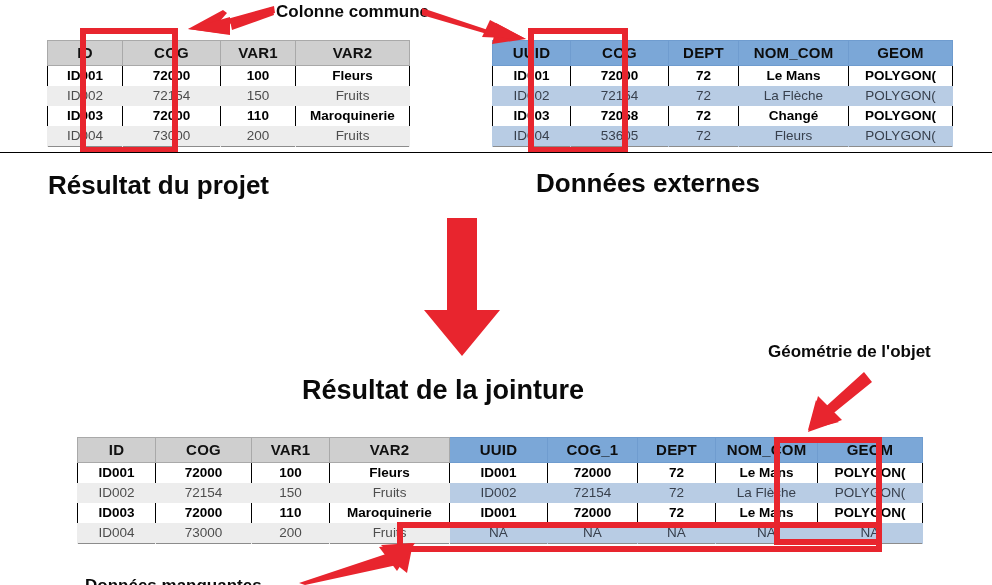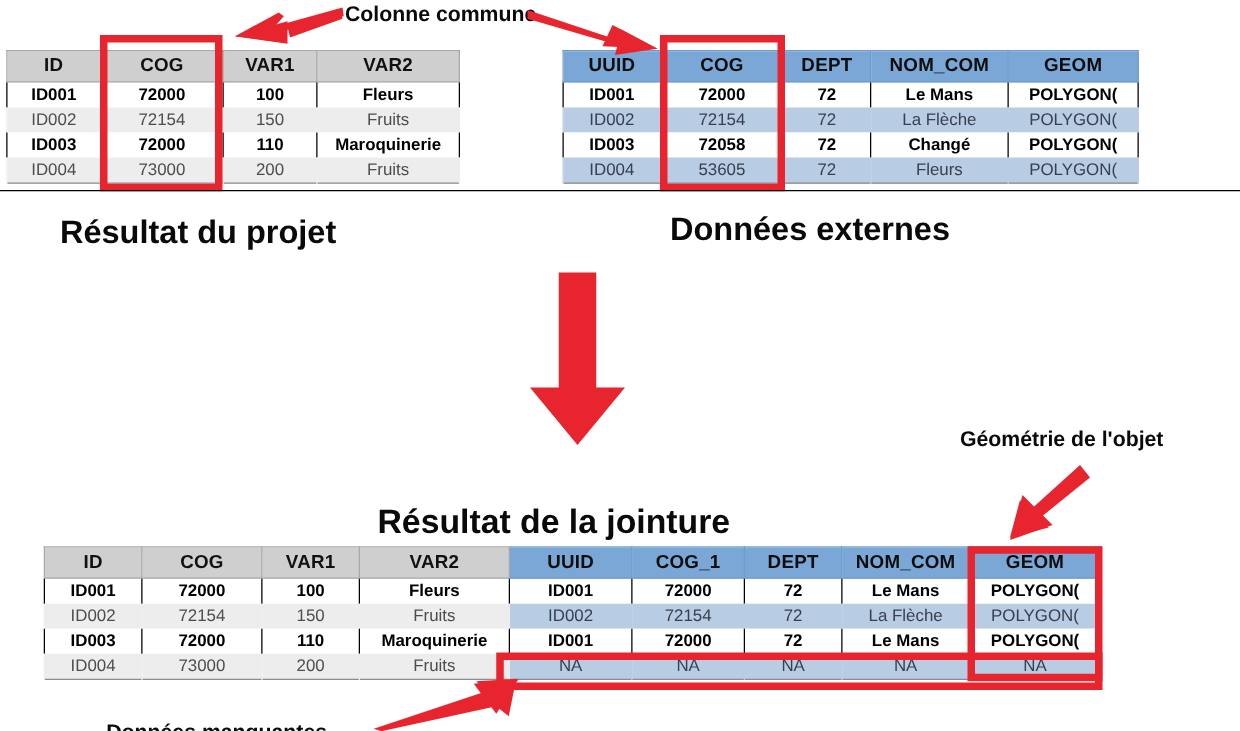--- a/index.html
+++ b/index.html
@@ -34,21 +34,21 @@
   }
   
   .pal-grey th{background:#cfcfcf;color:#111;border:1px solid #a9a9a9;}
   .pal-grey tr.odd td{background:#ffffff;color:#000;font-weight:bold;border-left:1px solid #000;border-right:1px solid #000;}
   .pal-grey tr.even td{background:#ededed;color:#4d4d4d;font-weight:normal;border-left:1px solid #ededed;border-right:1px solid #ededed;}
   
   .pal-blue th{background:#7ba7d7;color:#0d0d0d;border:1px solid #6f9ccf;}
   .pal-blue tr.odd td{background:#ffffff;color:#000;font-weight:bold;border-left:1px solid #000;border-right:1px solid #000;}
   .pal-blue tr.even td{background:#b8cce4;color:#38404d;font-weight:normal;border-left:1px solid #b8cce4;border-right:1px solid #b8cce4;}
   .tbl tr.odd td:first-child{border-left:1px solid #000;}
-  .tbl{border-bottom:1px solid #8c8c8c;}
+  .tbl{border-bottom:1px solid #8c8c8c;margin-left:42px;}
 
   
   .caption{
     font-size:26px;font-weight:bold;color:#0a0a0a;white-space:nowrap;
   }
   .caption.big{font-size:27px;}
   .annot{
     font-size:17px;font-weight:bold;color:#0a0a0a;white-space:nowrap;
   }
 
@@ -184,21 +184,21 @@
 
 <div class="abs caption" style="left:48px;top:170px;">Résultat du projet</div>
 <div class="abs caption" style="left:536px;top:168px;">Données externes</div>
 
 <div class="abs" style="left:412px;top:218px;">
   <svg width="100" height="140" viewBox="0 0 100 140">
     <polygon points="35,0 65,0 65,92 88,92 50,138 12,92 35,92" fill="#e8252e"></polygon>
   </svg>
 </div>
 
-<div class="abs caption big" style="left:302px;top:375px;margin-top:27px;">Résultat de la jointure</div>
+<div class="abs caption big" style="left:302px;top:375px;">Résultat de la jointure</div>
 
 <div class="abs annot" style="left:768px;top:342px;">Géométrie de l'objet</div>
 <div class="abs" style="left:806px;top:370px;">
   <svg width="70" height="66" viewBox="0 0 70 66">
     <path d="M58 2 L66 12 L24 46 L33 52 L2 60 L10 30 L16 40 Z" fill="#e8252e"></path>
     <path d="M2 62 L12 26 L36 50 Z" fill="#e8252e"></path>
   </svg>
 </div>
 
 <div class="abs" style="left:35px;top:437px;">

